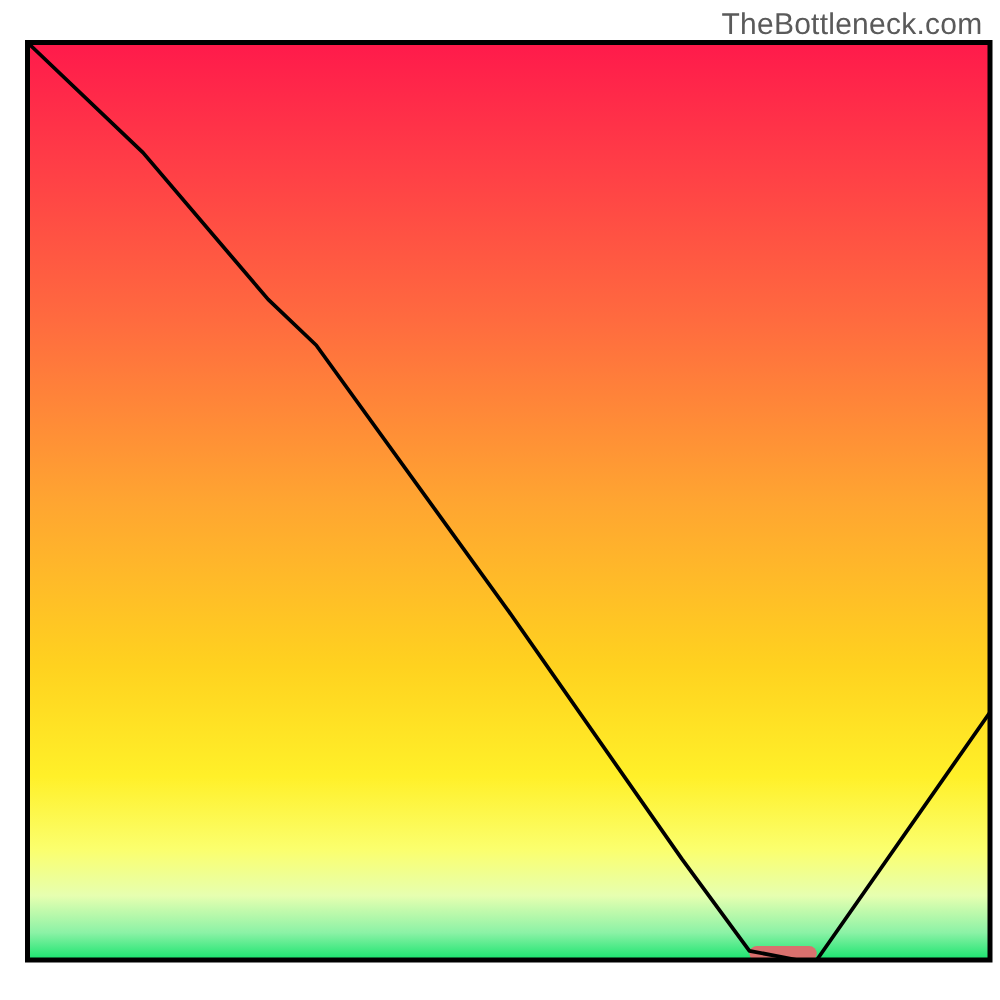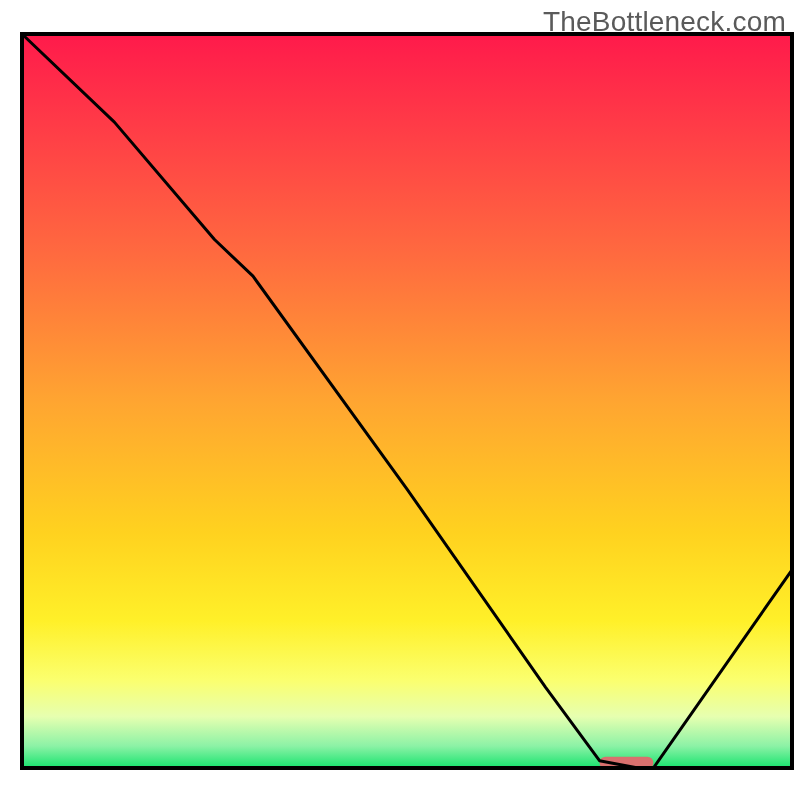--- a/index.html
+++ b/index.html
@@ -13,21 +13,21 @@
   .chart-wrap {
     position: relative;
     width: 800px;
     height: 800px;
   }
   .watermark {
     position: absolute;
     top: 6px;
     right: 14px;
     color: #5a5a5a;
-    font-size: 28px;
+    font-size: 24px;
     font-weight: 500;
     letter-spacing: 0.2px;
     text-align: right;
   }
   svg {
     display: block;
   }
 </style>
 </head>
 <body>

